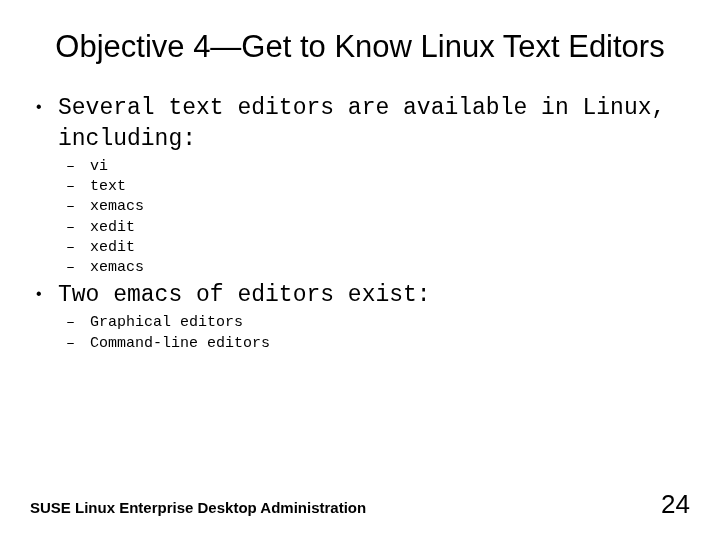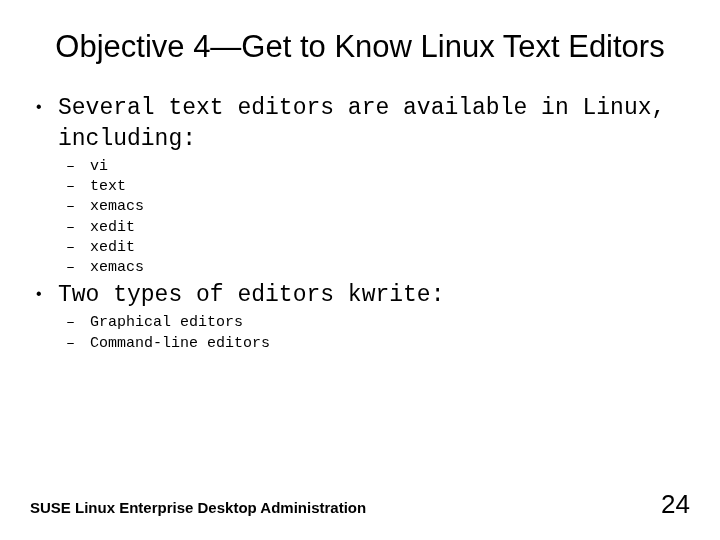--- a/index.html
+++ b/index.html
@@ -90,21 +90,21 @@
         <ul class="level2">
           <li><span>vi</span></li>
           <li><span>text</span></li>
           <li><span>xemacs</span></li>
           <li><span>xedit</span></li>
           <li><span>xedit</span></li>
           <li><span>xemacs</span></li>
         </ul>
       </li>
       <li>
-        <span>Two types of editors kwrite:</span>
+        <span>Two emacs of editors exist:</span>
         <ul class="level2">
           <li><span>Graphical editors</span></li>
           <li><span>Command-line editors</span></li>
         </ul>
       </li>
     </ul>
   </div>
 
   <div class="footer">
     <span class="footer-left">SUSE Linux Enterprise Desktop Administration</span>

